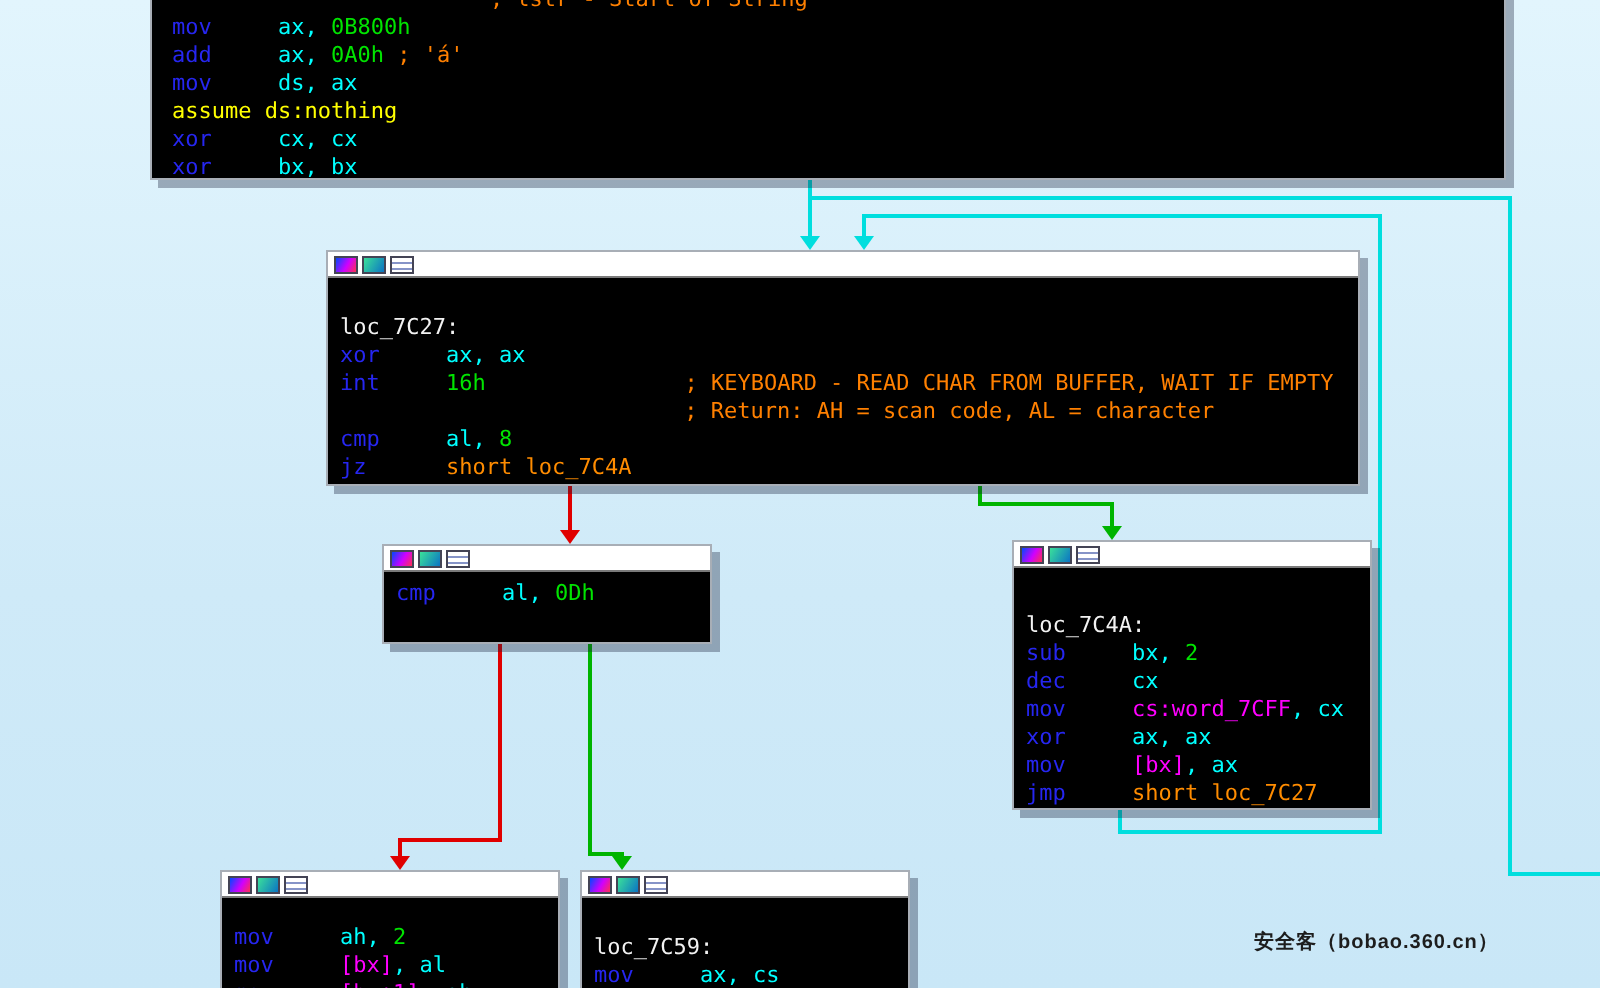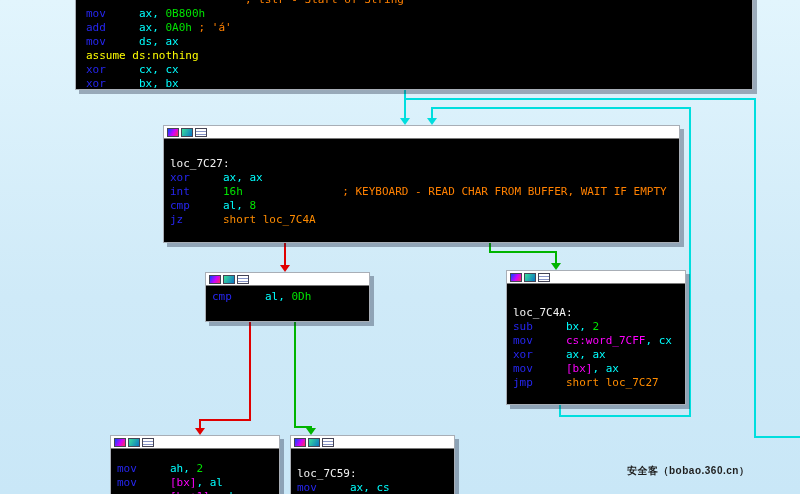--- a/index.html
+++ b/index.html
@@ -90,44 +90,46 @@
       <div class="titlebar">
         <div class="nicon i1"></div>
         <div class="nicon i2"></div>
         <div class="nicon i3"></div>
       </div>
       <div class="body" style="padding-top: 4px; padding-left: 6px;">
         <div class="line">&nbsp;</div>
         <div class="line"><span class="l">loc_7C27:</span></div>
         <div class="line"><span class="m">xor</span><span class="r">     ax, ax</span></div>
         <div class="line"><span class="m">int</span><span class="r">     </span><span class="n">16h</span><span class="c">               ; KEYBOARD - READ CHAR FROM BUFFER, WAIT IF EMPTY</span></div>
+        <div class="line"><span class="c">                          ; Return: AH = scan code, AL = character</span></div>
         <div class="line"><span class="m">cmp</span><span class="r">     al, </span><span class="n">8</span></div>
         <div class="line"><span class="m">jz</span><span class="r">      </span><span class="t">short loc_7C4A</span></div>
       </div>
     </div>
-    <div class="block" style="left: 205px; top: 272px; width: 165px; height: 50px;">
+    <div class="block" style="left: 191px; top: 272px; width: 165px; height: 50px;">
       <div class="titlebar">
         <div class="nicon i1"></div>
         <div class="nicon i2"></div>
         <div class="nicon i3"></div>
       </div>
       <div class="body" style="padding-top: 4px; padding-left: 6px;">
         <div class="line"><span class="m">cmp</span><span class="r">     al, </span><span class="n">0Dh</span></div>
       </div>
     </div>
     <div class="block" style="left: 470px; top: 270px; width: 180px; height: 135px; margin-left: 36px;">
       <div class="titlebar">
         <div class="nicon i1"></div>
         <div class="nicon i2"></div>
         <div class="nicon i3"></div>
       </div>
       <div class="body" style="padding-top: 8px; padding-left: 6px;">
         <div class="line">&nbsp;</div>
         <div class="line"><span class="l">loc_7C4A:</span></div>
         <div class="line"><span class="m">sub</span><span class="r">     bx, </span><span class="n">2</span></div>
+        <div class="line"><span class="m">dec</span><span class="r">     cx</span></div>
         <div class="line"><span class="m">mov</span><span class="r">     </span><span class="mm">cs:word_7CFF</span><span class="r">, cx</span></div>
         <div class="line"><span class="m">xor</span><span class="r">     ax, ax</span></div>
         <div class="line"><span class="m">mov</span><span class="r">     </span><span class="mm">[bx]</span><span class="r">, ax</span></div>
         <div class="line"><span class="m">jmp</span><span class="r">     </span><span class="t">short loc_7C27</span></div>
       </div>
     </div>
     <div class="block" style="left: 110px; top: 435px; width: 170px; height: 72px;">
       <div class="titlebar">
         <div class="nicon i1"></div>
         <div class="nicon i2"></div>

